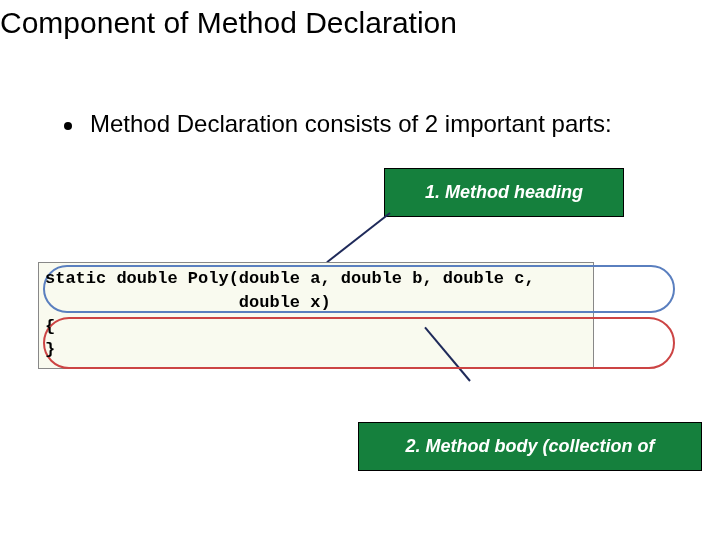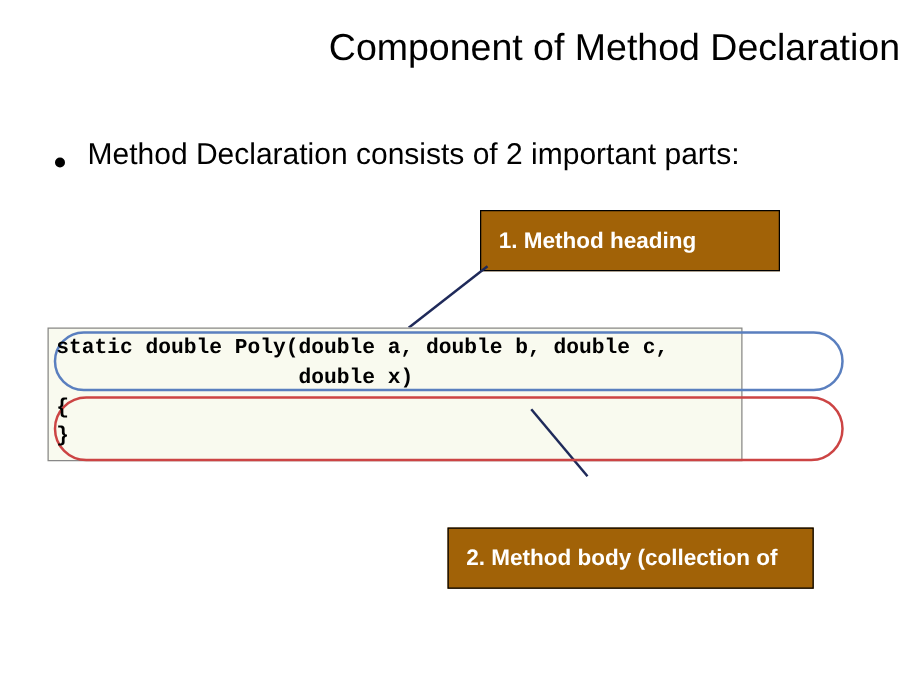--- a/index.html
+++ b/index.html
@@ -7,65 +7,66 @@
     width: 720px;
     height: 540px;
     background: #fff;
     font-family: Arial, Helvetica, sans-serif;
     position: relative;
     overflow: hidden;
   }
   .title {
     font-size: 30px;
     font-weight: 400;
-    text-align: right;
-    padding-top: 22px;
+    text-align: left;
+    padding-top: 6px;
     color: #000;
   }
   .bullet-row {
     position: absolute;
     top: 110px;
-    left: 44px;
+    left: 64px;
     right: 40px;
     display: flex;
-    align-items: center;
+    align-items: flex-start;
   }
   .bullet-dot {
     width: 8px;
     height: 8px;
     background: #000;
     border-radius: 50%;
     margin-top: 12px;
     margin-right: 18px;
     flex-shrink: 0;
   }
   .bullet-text {
     font-size: 24px;
     color: #000;
   }
   .callout {
     position: absolute;
-    background: #a16207;
+    background: #15803d;
     color: #fff;
     font-size: 18px;
     font-weight: bold;
     padding: 10px 14px;
     border: 1px solid #000;
-    text-align: left;
+    text-align: center;
     line-height: 1.5;
+    font-style: italic;
   }
   .callout1 {
     top: 168px;
     left: 384px;
     width: 240px;
   }
   .callout2 {
     top: 422px;
     left: 358px;
-    width: 293px;
+    width: 344px;
   }
   .codebox {
     position: absolute;
     top: 262px;
     left: 38px;
     width: 556px;
     background: #f9faef;
     border: 1px solid #888;
     font-family: "Courier New", Courier, monospace;
     font-size: 17px;

